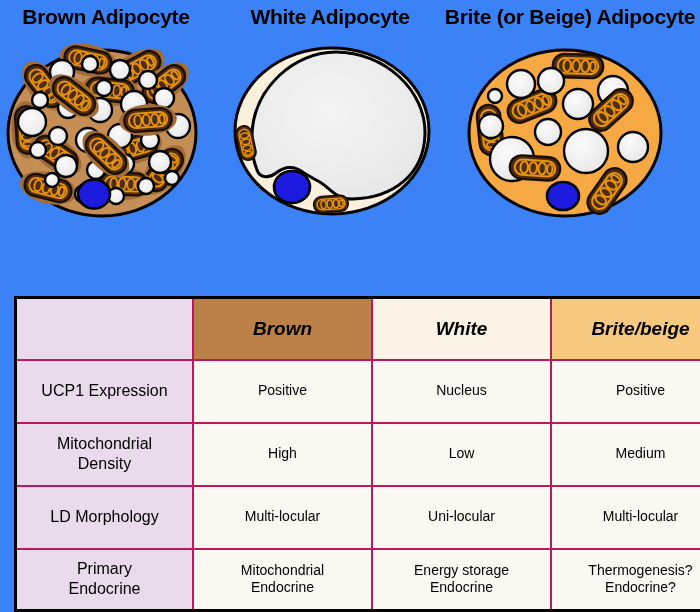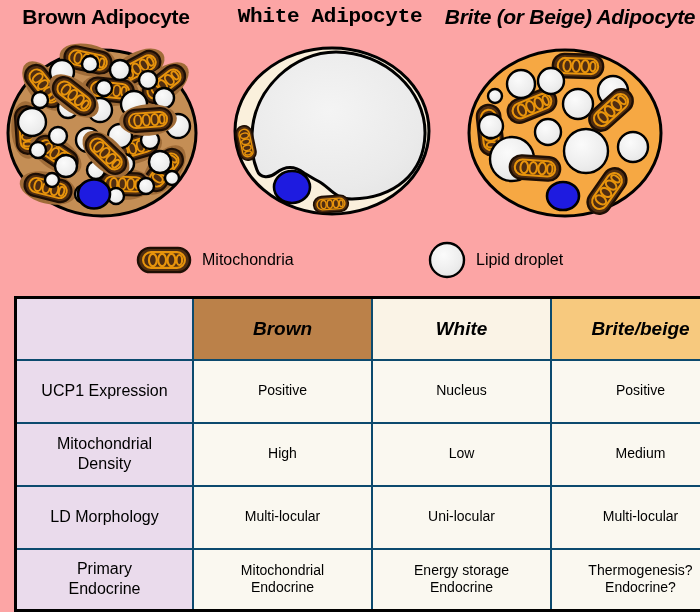--- a/index.html
+++ b/index.html
@@ -1,26 +1,26 @@
 <!DOCTYPE html>
 <html style="--cell-brown: #C48E55; --mito-halo: #A06C38; --cell-white: #FAF0DC; --cell-beige: #F6A843; --nucleus: #1E1BE0; --mito-body: #4F2D12; --mito-cristae: #E8940C; --lipid: #E9E9E9; --header-brown: #BB8149; --header-white: #FAF3E6; --header-beige: #F7C97E; --label-col: #EADBEC; --cell-bg: #FAF8F0;"><head>
 <meta charset="utf-8">
 <style>
   html,body{margin:0;padding:0;background:#ffffff;}
   #stage{
-    position:relative;width:700px;height:612px;background:#fca5a5;overflow:hidden;
+    position:relative;width:700px;height:612px;background:#3b82f6;overflow:hidden;
     font-family:"Liberation Sans",sans-serif;color:#000;
   }
   .cell-title{
     position:absolute;top:5px;height:26px;font-size:21px;font-weight:bold;
     text-align:center;letter-spacing:-0.3px;white-space:nowrap;
   }
   #title-brown{left:0;width:212px;}
-  #title-white{left:232px;width:196px;font-family:Liberation Mono, monospace;}
-  #title-brite{left:440px;width:260px;font-style:italic;}
+  #title-white{left:232px;width:196px;}
+  #title-brite{left:440px;width:260px;}
 
   
   #cells{position:absolute;left:0;top:34px;}
   .cellbody-brown{fill:var(--cell-brown);stroke:#000;stroke-width:3;}
   .cellbody-white{fill:var(--cell-white);stroke:#000;stroke-width:3;}
   .cellbody-beige{fill:var(--cell-beige);stroke:#000;stroke-width:3;}
   .mbody{fill:var(--mito-body);stroke:#1d0e04;stroke-width:2.6;}
   .mline{fill:none;stroke:var(--mito-cristae);stroke-width:2.3;}
   .mhalo{fill:var(--mito-halo);}
   .dropc{fill:url(#gLip);stroke:#000;stroke-width:2.4;}
@@ -33,21 +33,21 @@
   #legend-nucleus{left:305px;}
   #legend-lipid{left:427px;}
   .legend-label{font-size:16px;}
 
   
   #compare-table{
     position:absolute;left:14px;top:296px;width:674px;height:313px;
     border-collapse:collapse;table-layout:fixed;border:3px solid #000;
   }
   #compare-table th,#compare-table td{
-    border:2px solid #0c4a6e;text-align:center;vertical-align:middle;
+    border:2px solid #be185d;text-align:center;vertical-align:middle;
     padding:0 4px;white-space:pre-line;line-height:1.25;
   }
   #compare-table th{font-size:19px;font-weight:bold;font-style:italic;}
   td.rowlabel{background:var(--label-col);font-weight:normal;font-size:16px;}
   th.corner{background:var(--label-col);}
   th.h-brown{background:var(--header-brown);}
   th.h-white{background:var(--header-white);}
   th.h-beige{background:var(--header-beige);}
   td.val{background:var(--cell-bg);font-size:14px;}
 </style>
@@ -170,32 +170,20 @@
       </g>
       <g>
         <use href="#mito" transform="translate(611,76) rotate(-42) scale(0.9)"></use>
         <use href="#mito" transform="translate(535,134) rotate(4) scale(0.9)"></use>
         <use href="#mito" transform="translate(607,157) rotate(-55) scale(0.9)"></use>
       </g>
       <ellipse cx="563" cy="162" rx="16" ry="14" class="nuc"></ellipse>
     </g>
   </svg>
 
-  <div class="legend-item" id="legend-mito">
-    <svg width="58" height="32" viewBox="0 0 58 32">
-      <use href="#mito" transform="translate(29,16) scale(0.93)"></use>
-    </svg>
-    <span class="legend-label">Mitochondria</span>
-  </div>
-  <div class="legend-item" id="legend-lipid">
-    <svg width="40" height="40" viewBox="0 0 40 40">
-      <circle cx="20" cy="20" r="17" class="dropc"></circle>
-    </svg>
-    <span class="legend-label">Lipid droplet</span>
-  </div>
 
   <table id="compare-table">
     <tbody>
       <tr style="height:62px;">
         <th class="corner" style="width:167px;"></th>
         <th class="h-brown" style="width:169px;">Brown</th>
         <th class="h-white" style="width:169px;font-style:italic;">White</th>
         <th class="h-beige" style="width:169px;">Brite/beige</th>
       </tr>
       <tr style="height:63px;">

